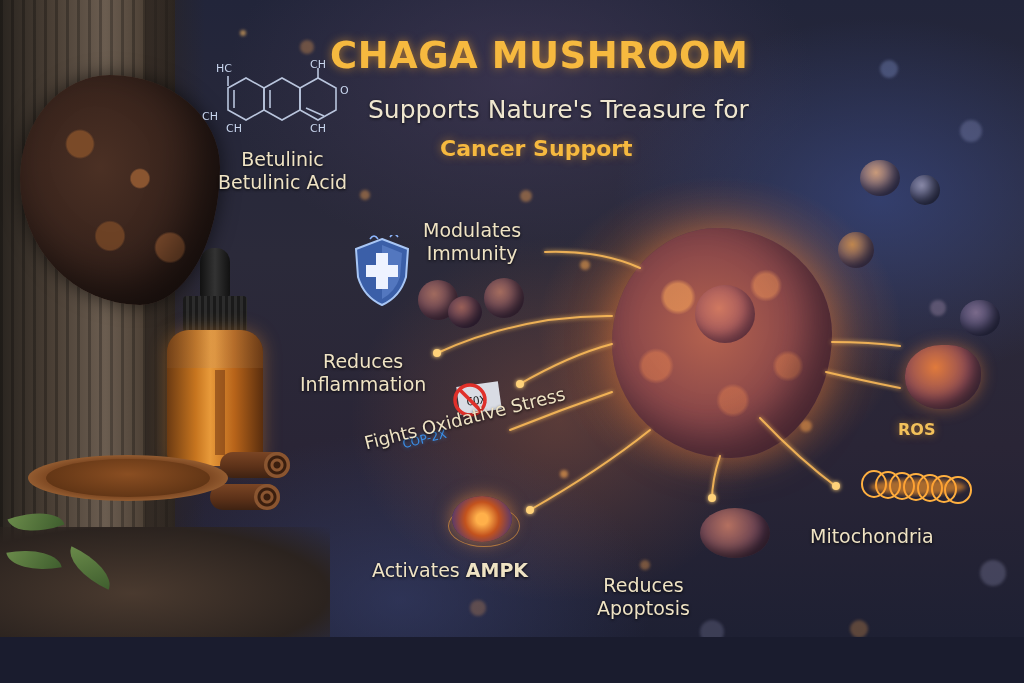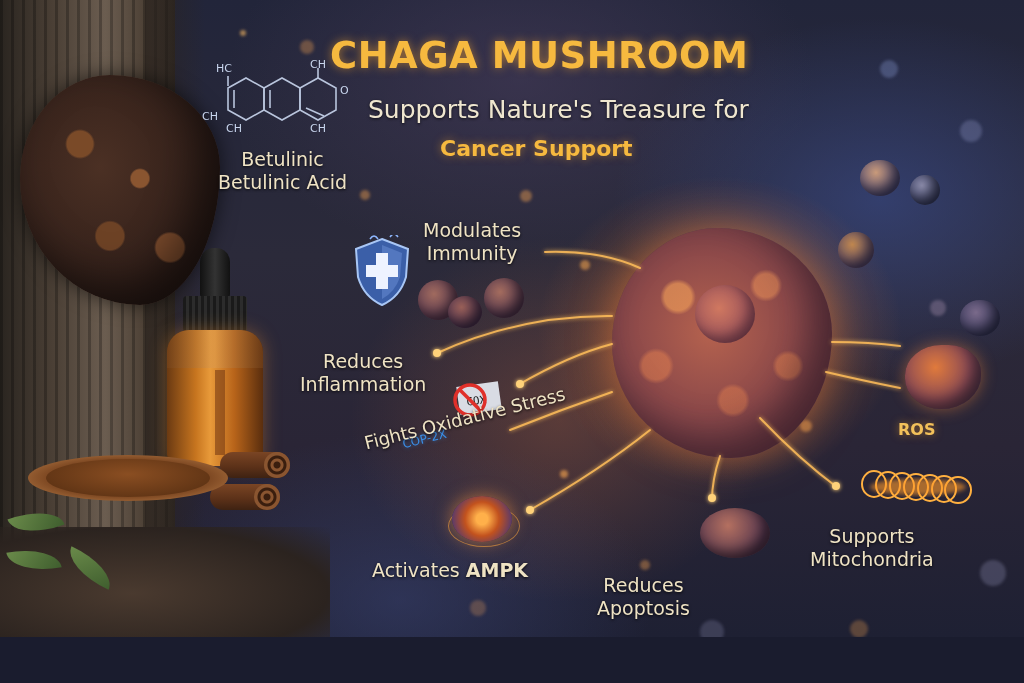--- a/index.html
+++ b/index.html
@@ -288,17 +288,16 @@
   </div>
 
   <div class="label" style="left:597px;top:574px;">
     <div>Reduces</div>
     <div>Apoptosis</div>
   </div>
 
   <div class="label ros" style="left:898px;top:418px;">ROS</div>
 
   <div class="label" style="left:810px;top:525px;">
-    <div>Supports</div>
     <div>Mitochondria</div>
   </div>
 
 </div>
 
 </body></html>

